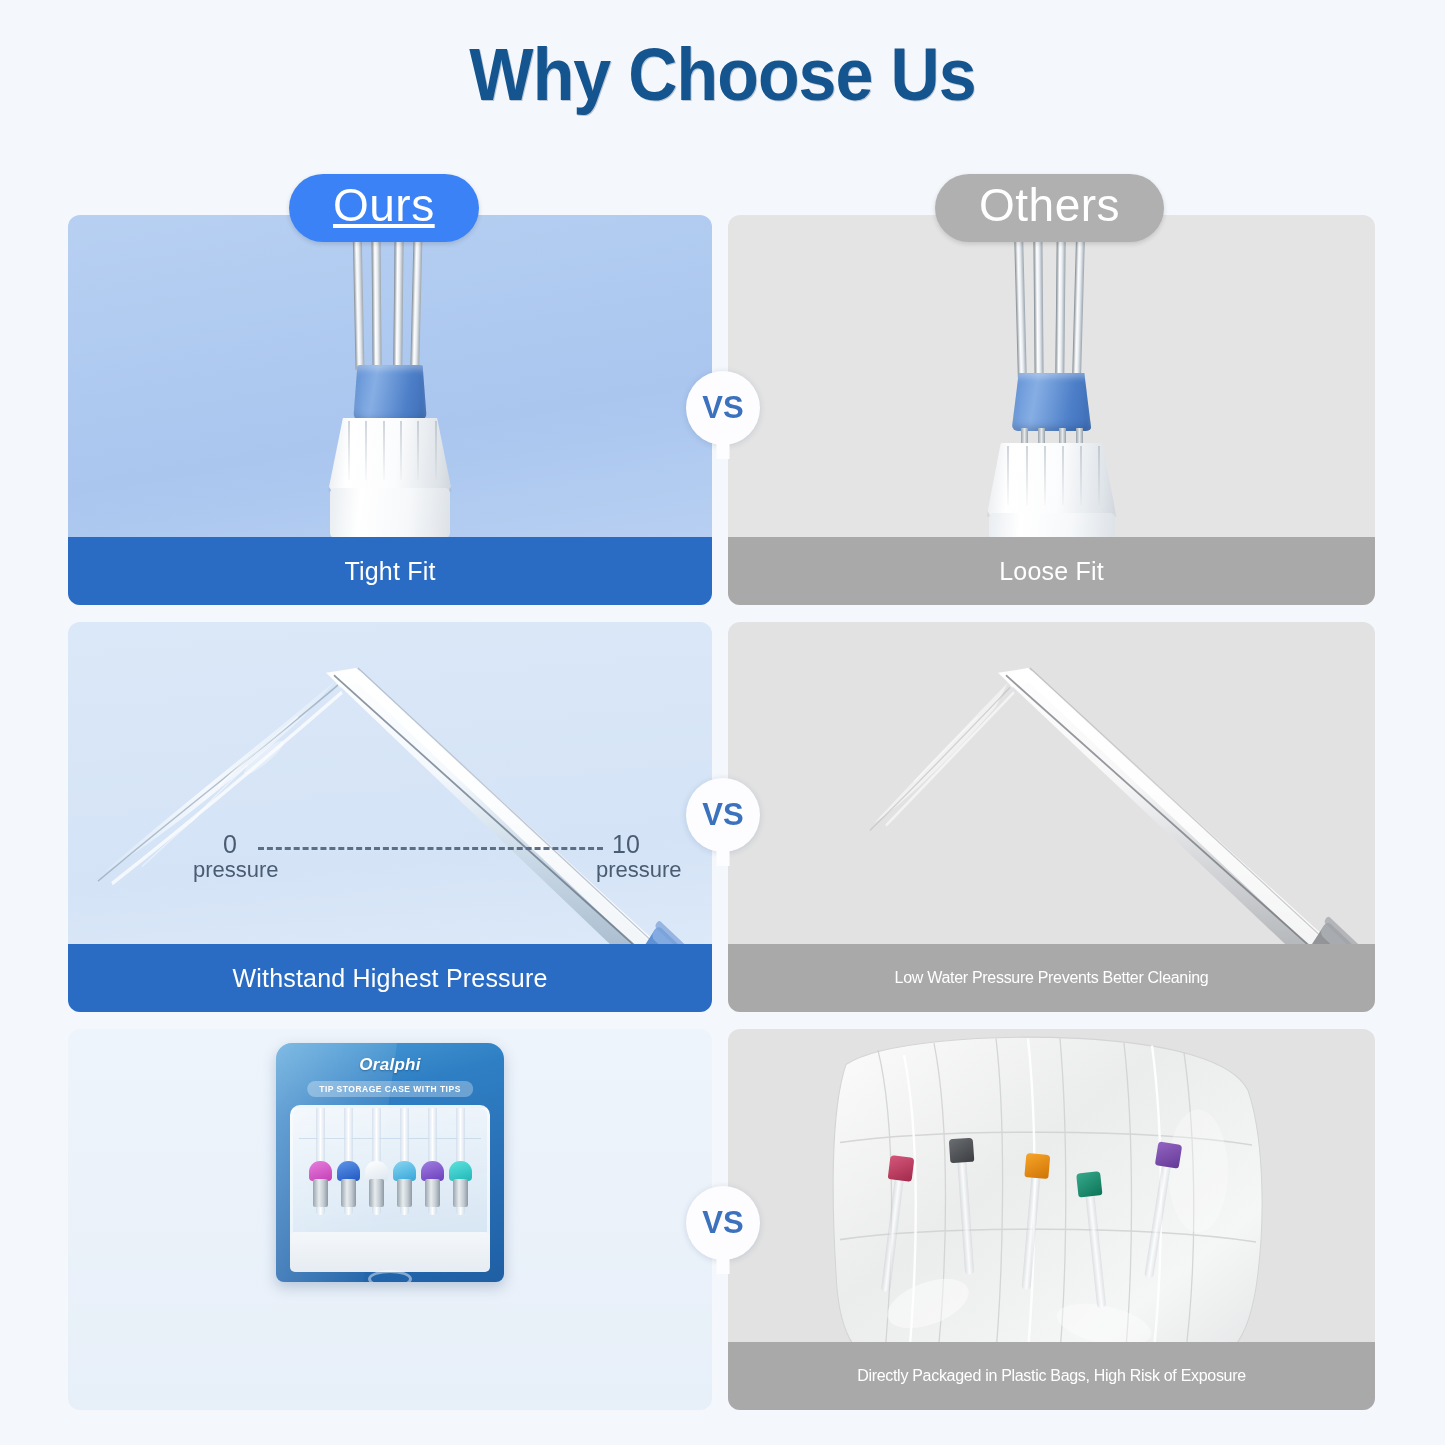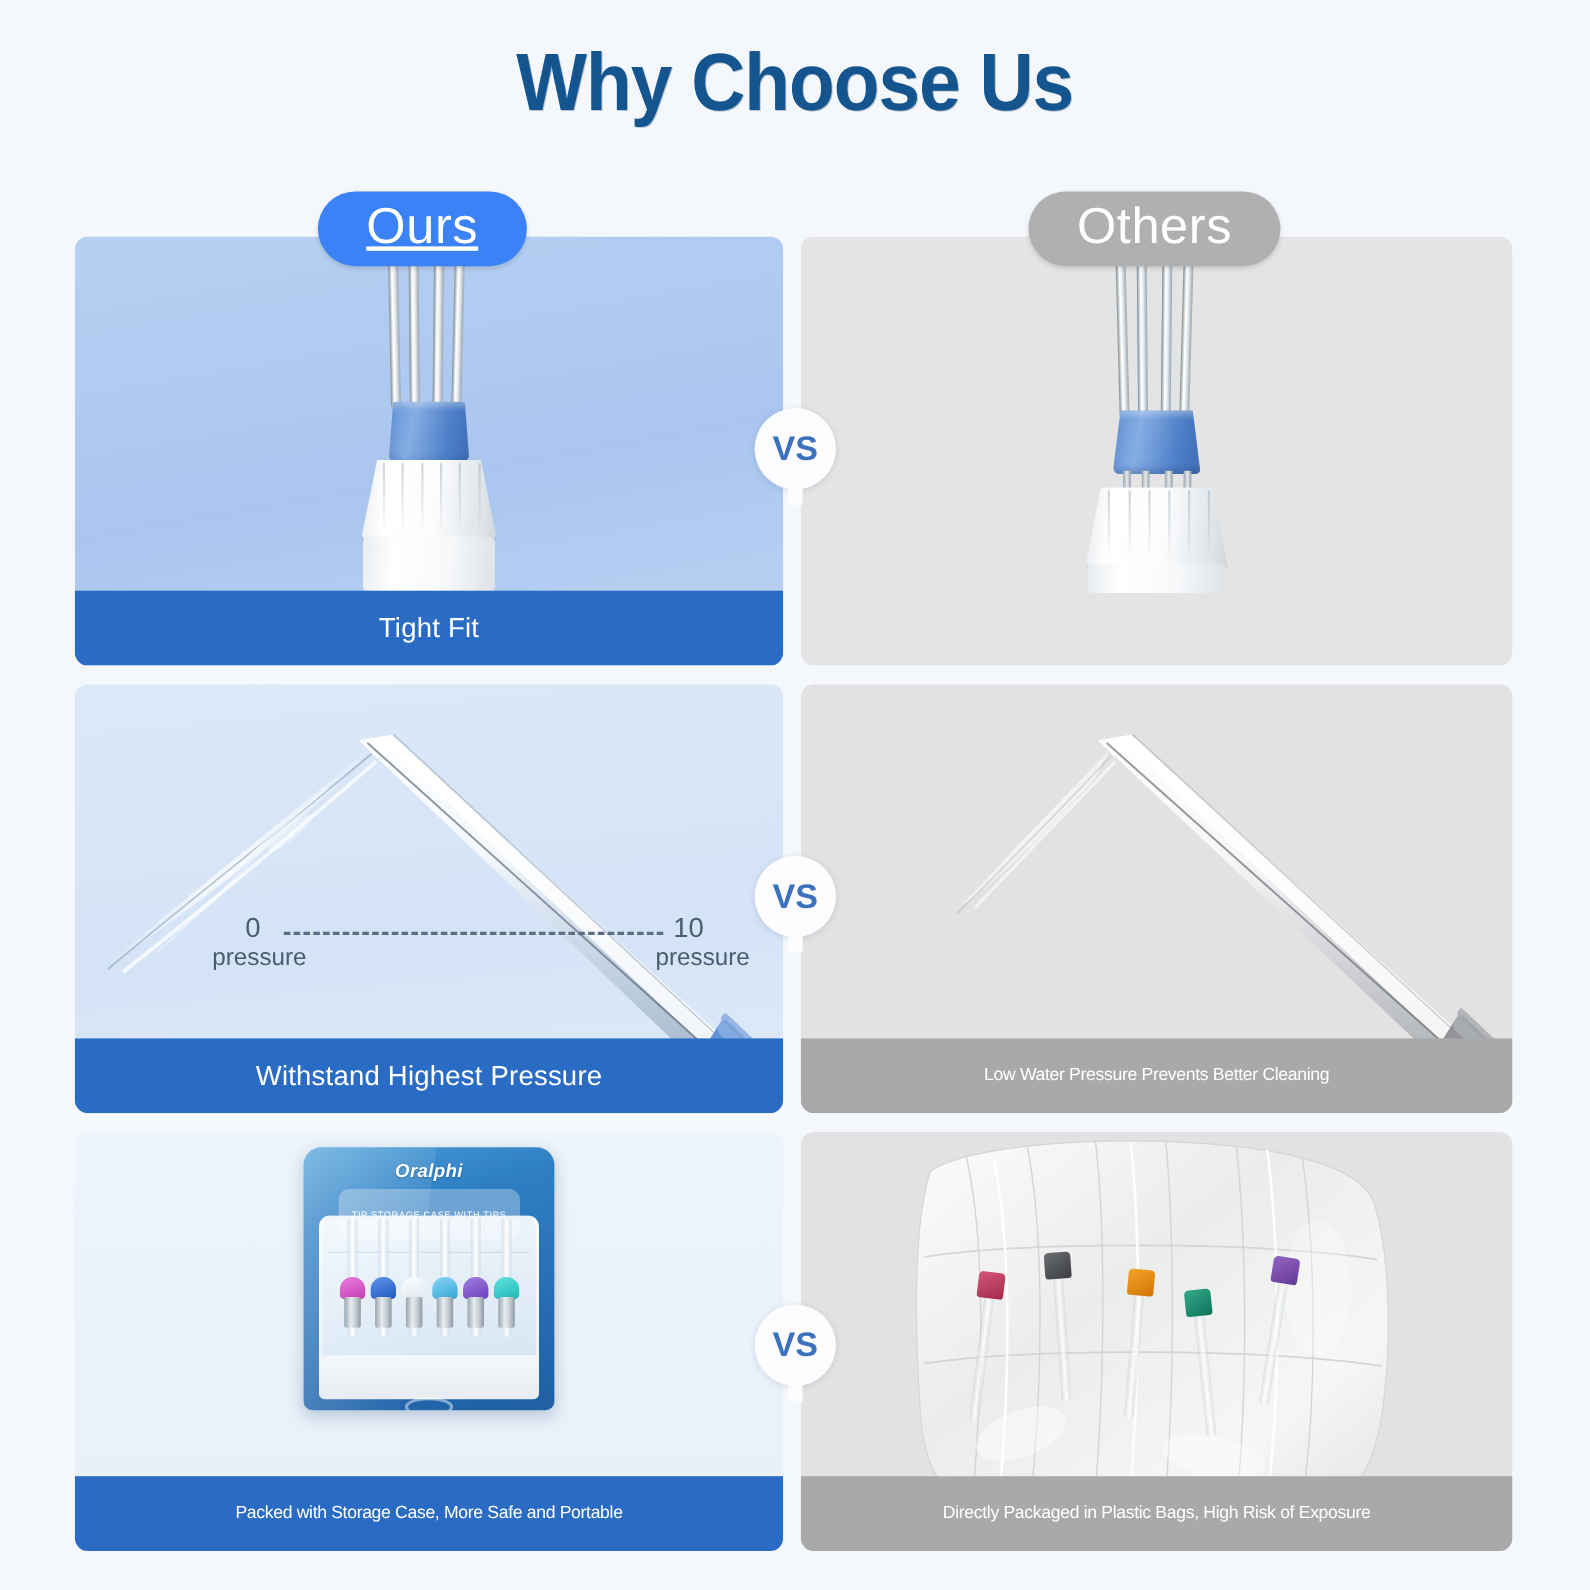--- a/index.html
+++ b/index.html
@@ -165,22 +165,22 @@
   .pkg .brand {
     position:absolute; top:12px; width:100%; text-align:center;
     color:#fff; font-size:17px; font-weight:bold; font-style:italic;
     letter-spacing:.3px;
     text-shadow:0 1px 2px rgba(0,40,80,.4);
   }
   .pkg .sub {
     position:absolute; top:38px; left:50%; transform:translateX(-50%);
     background:rgba(255,255,255,.30);
     border-radius:10px;
-    padding:18px 12px;
-    color:#fff; font-size:8.5px; font-weight:normal; letter-spacing:.5px;
+    padding:3px 12px;
+    color:#fff; font-size:8.5px; font-weight:bold; letter-spacing:.5px;
     white-space:nowrap;
   }
   .tray {
     position:absolute; left:14px; right:14px; top:62px; bottom:24px;
     border-radius:10px;
     background:linear-gradient(175deg,rgba(255,255,255,.93),rgba(236,245,252,.88));
     border:3px solid rgba(255,255,255,.5);
     overflow:hidden;
   }
   .tray .innerline {
@@ -307,20 +307,21 @@
                 <span style="left:30%"></span>
               <span style="left:44%"></span>
                 <span style="left:58%"></span>
               <span style="left:72%"></span>
                 <span style="left:86%"></span>
             </div>
           </div>
           <div class="basebody" style="top:298px; width:126px; height:26px;"></div>
         </div>
       </div>
+      <div class="caption gray">Loose Fit</div>
     </div>
   </div>
 
   <div class="row r2">
 
     <div class="panel left">
       <div class="stage ours pale">
 
         <svg class="tipsvg" viewBox="0 0 644 322" preserveAspectRatio="none">
           <defs>
@@ -454,21 +455,20 @@
                 <span class="hook"></span>
               <span class="cap" style="background:linear-gradient(160deg,#5fe2de,#1fb7b7);"></span>
               <span class="ferrule"></span>
             </div>
           </div>
 
           <div class="footer"></div>
           <div class="hanghole"></div>
         </div>
       </div>
-      <div class="caption blue tight">Packed with Storage Case, More Safe and Portable</div>
     </div>
 
     <div class="panel right">
       <div class="stage others dk">
         <svg class="bag" viewBox="0 0 647 322" preserveAspectRatio="none">
           <defs>
             <linearGradient id="pg" x1="0" y1="0" x2="1" y2="1">
               <stop offset="0" stop-color="#fdfdfd" stop-opacity=".95"></stop>
               <stop offset=".4" stop-color="#eceded" stop-opacity=".9"></stop>
               <stop offset=".75" stop-color="#f6f7f7" stop-opacity=".95"></stop>

